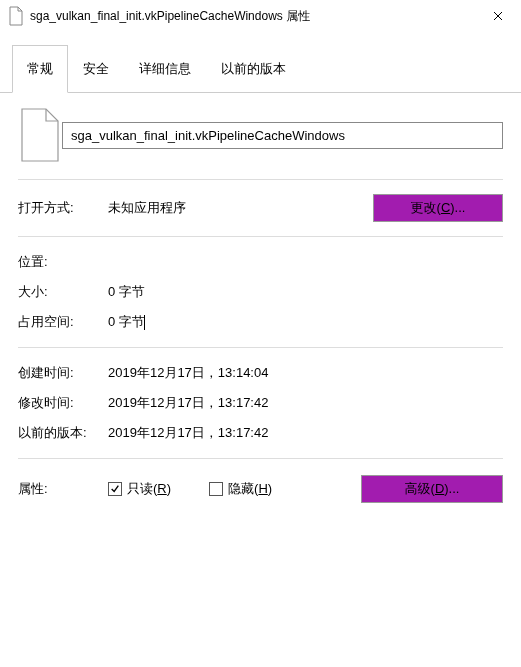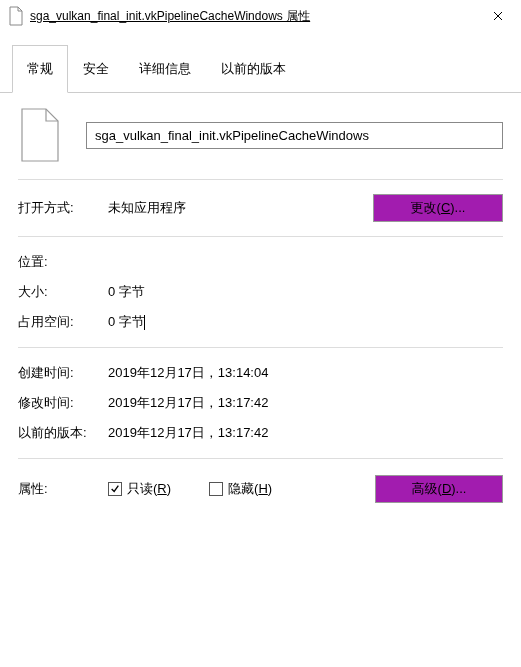--- a/index.html
+++ b/index.html
@@ -1,41 +1,41 @@
 <!DOCTYPE html>
 <html><head>
 <meta charset="utf-8">
 <style>
   * { box-sizing: border-box; font-family: "Microsoft YaHei", "Segoe UI", sans-serif; }
   body { margin:0; padding:0; background:#fff; width:521px; color:#000; }
   .titlebar { display:flex; align-items:center; height:32px; padding:0 0 0 8px; font-size:12px; }
   .titlebar .file-icon { width:16px; height:20px; margin-right:6px; }
-  .titlebar .title-text { flex:1; white-space:nowrap; overflow:hidden;text-decoration:underline; }
+  .titlebar .title-text { flex:1; white-space:nowrap; overflow:hidden; }
   .titlebar .close { width:46px; height:32px; display:flex; align-items:center; justify-content:center; font-size:16px; }
   .tabs { display:flex; border-bottom:1px solid #ccc; margin-top:12px; padding:0 12px; font-size:13px; }
   .tab { padding:14px 14px; border:1px solid transparent; border-bottom:none; position:relative; top:1px; cursor:default; }
   .tab.active { border-color:#ccc; background:#fff; border-bottom:1px solid #fff; }
   .content { padding:14px 18px 16px 18px; font-size:13px; }
   .big-icon-row { display:flex; align-items:center; margin-bottom:16px; }
   .big-icon { width:44px; height:56px; }
-  .fname-box { margin-left:24px; border:1px solid #888; padding:5px 8px; flex:1; font-size:13px; background:#fff; white-space:nowrap; overflow:hidden; }
+  .fname-box { border:1px solid #888; padding:5px 8px; flex:1; font-size:13px; background:#fff; white-space:nowrap; overflow:hidden; }
   .sep { border:none; border-top:1px solid #ddd; margin:10px 0; }
   .row { display:flex; align-items:center; min-height:30px; padding:4px 0; }
   .row .label { width:90px; flex:none; }
   .row .value { flex:1; white-space:nowrap; overflow:hidden; }
   .btn { border:1px solid #999; background:#a21caf; padding:4px 18px; font-size:13px; cursor:default; }
   .opens-row .btn { margin-left:12px; width:130px; text-align:center; }
   .cursor { border-right:1px solid #000; display:inline-block; height:15px; vertical-align:middle; margin-left:-1px; }
   .attrs-row { display:flex; align-items:center; padding:6px 0 4px 0; }
   .attrs-row .label { width:90px; flex:none; }
   .chk-wrap { display:flex; align-items:center; margin-right:38px; font-size:13px; }
   .chk { width:14px; height:14px; border:1px solid #555; margin-right:5px; display:flex; align-items:center; justify-content:center; background:#fff; }
   .chk.checked svg { display:block; }
   .chk svg { display:none; }
-  .adv-btn { margin-left:auto; width:128px; text-align:center; }
+  .adv-btn { margin-left:auto; width:142px; text-align:center; }
   .u { text-decoration:underline; }
   .annot { position:absolute; pointer-events:none; }
   .wrapper { position:relative; width:521px; }
 </style>
 </head>
 <body>
 <div class="wrapper">
 
 <div class="titlebar">
   <span class="file-icon">

